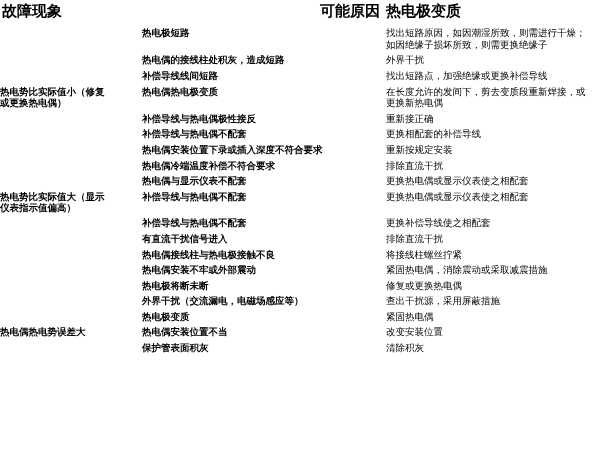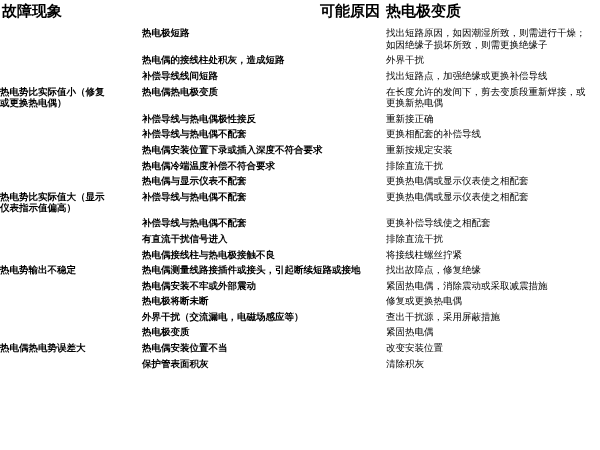--- a/index.html
+++ b/index.html
@@ -140,25 +140,20 @@
         <td class="col-phenom"></td>
         <td class="col-cause">有直流干扰信号进入</td>
         <td class="col-method">排除直流干扰</td>
       </tr>
       <tr>
         <td class="col-phenom"></td>
         <td class="col-cause">热电偶接线柱与热电极接触不良</td>
         <td class="col-method">将接线柱螺丝拧紧</td>
       </tr>
       <tr>
-        <td class="col-phenom">热电势输出不稳定</td>
-        <td class="col-cause">热电偶测量线路接插件或接头，引起断续短路或接地</td>
-        <td class="col-method">找出故障点，修复绝缘</td>
-      </tr>
-      <tr>
         <td class="col-phenom"></td>
         <td class="col-cause">热电偶安装不牢或外部震动</td>
         <td class="col-method">紧固热电偶，消除震动或采取减震措施</td>
       </tr>
       <tr>
         <td class="col-phenom"></td>
         <td class="col-cause">热电极将断未断</td>
         <td class="col-method">修复或更换热电偶</td>
       </tr>
       <tr>

